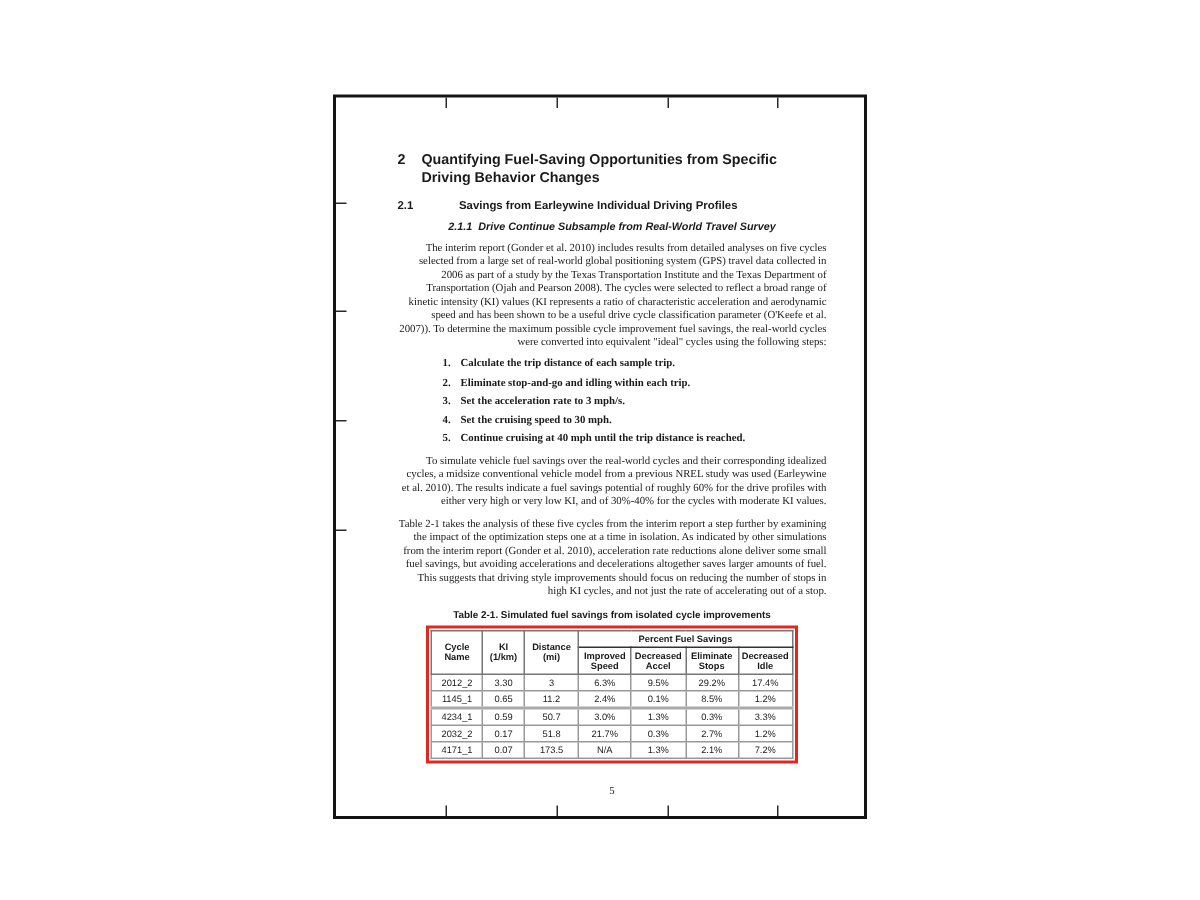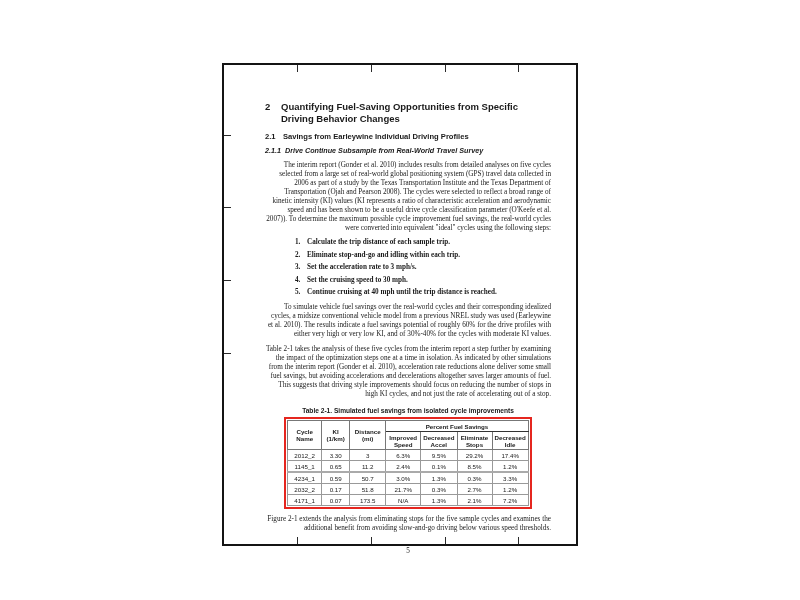--- a/index.html
+++ b/index.html
@@ -17,23 +17,23 @@
 
   .content {
     position:absolute; left:41px; top:36px; width:286px;
   }
 
   .h1 { font-family:"Liberation Sans", sans-serif; font-weight:bold;
         font-size:9.5px; line-height:11.5px; display:flex; }
   .h1 .num { width:16px; flex:none; }
   .h2 { font-family:"Liberation Sans", sans-serif; font-weight:bold;
         font-size:7.6px; line-height:9px; display:flex; margin-top:8px; }
-  .h2 .num { width:18px; flex:none; }
+  .h2 .num { width:41px; flex:none; }
   .h3 { font-family:"Liberation Sans", sans-serif; font-weight:bold; font-style:italic;
-        font-size:7.2px; line-height:9px; display:flex; margin-top:5px; }
+        font-size:7.2px; line-height:9px; display:flex; margin-top:5px;justify-content:center; }
   .h3 .num { width:20px; flex:none; }
 
   .para { font-size:7.2px; line-height:9px; margin-top:6px; text-align:right; }
 
   ol.steps { margin-top:5px; margin-left:30px; list-style:none; counter-reset:step; }
   ol.steps li { font-size:7.2px; line-height:9px; margin-top:3.5px; counter-increment:step;
                 display:flex;font-weight:bold; }
   ol.steps li::before { content:counter(step) "."; width:12px; flex:none; }
 
   .caption { font-family:"Liberation Sans", sans-serif; font-weight:bold;
@@ -176,18 +176,17 @@
               <td>N/A</td>
               <td>1.3%</td>
               <td>2.1%</td>
               <td>7.2%</td>
             </tr>
           </tbody>
         </table>
       </div>
     </div>
 
-    <div class="para">Figure 2-1 extends the analysis from eliminating stops for the five sample cycles and examines the additional benefit from avoiding slow-and-go driving below various speed thresholds.</div>
 
     <div class="pagenum">5</div>
 
   </div>
 </div>
 
 </body></html>

